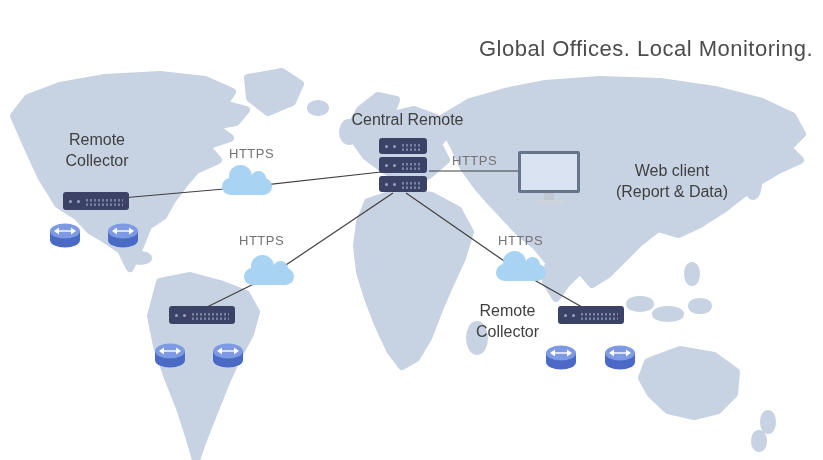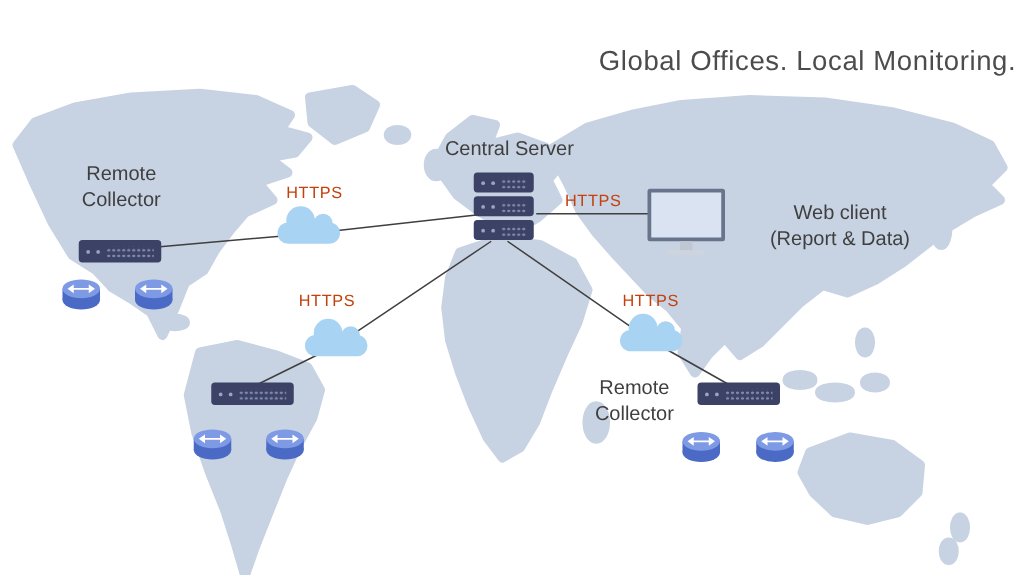--- a/index.html
+++ b/index.html
@@ -9,21 +9,21 @@
   }
   .layer{position:absolute;left:0;top:0;}
   .title{
     position:absolute;top:16px;right:10px;
     font-size:22px;color:#4c4c4c;letter-spacing:.5px;
   }
   .node-label{
     position:absolute;font-size:16px;color:#3f3f3f;text-align:center;line-height:1.3;
   }
   .https-label{
-    position:absolute;font-size:13px;color:#c2410c;letter-spacing:.5px;
+    position:absolute;font-size:13px;color:#737373;letter-spacing:.5px;
   }
   
   .server{
     background:#3b4266;border-radius:3px;box-sizing:border-box;
     display:flex;align-items:center;padding:0 6px;gap:5px;
   }
   .server .led{width:3px;height:3px;border-radius:50%;background:#99a2c8;flex:0 0 auto;}
   .server .vents{
     flex:1;height:9px;
     background-image:radial-gradient(circle,#7e87ae 1px,transparent 1.2px);
@@ -92,21 +92,21 @@
 
   <div class="cloud" style="left:222px;top:158px;"></div>
   <div class="cloud" style="left:244px;top:248px;"></div>
   <div class="cloud" style="left:496px;top:244px;"></div>
 
   <div class="https-label" style="left:229px;top:126px;">HTTPS</div>
   <div class="https-label" style="left:452px;top:133px;">HTTPS</div>
   <div class="https-label" style="left:239px;top:213px;">HTTPS</div>
   <div class="https-label" style="left:498px;top:213px;">HTTPS</div>
 
-  <div class="node-label" style="left:330px;top:90px;width:155px;">Central Server</div>
+  <div class="node-label" style="left:330px;top:90px;width:155px;">Central Remote</div>
   <div class="server-stack" style="left:379px;top:118px;">
     <div class="server">
       <span class="led"></span>
       <span class="led"></span>
       <span class="vents"></span>
     </div>
     <div class="server">
       <span class="led"></span>
       <span class="led"></span>
       <span class="vents"></span>

